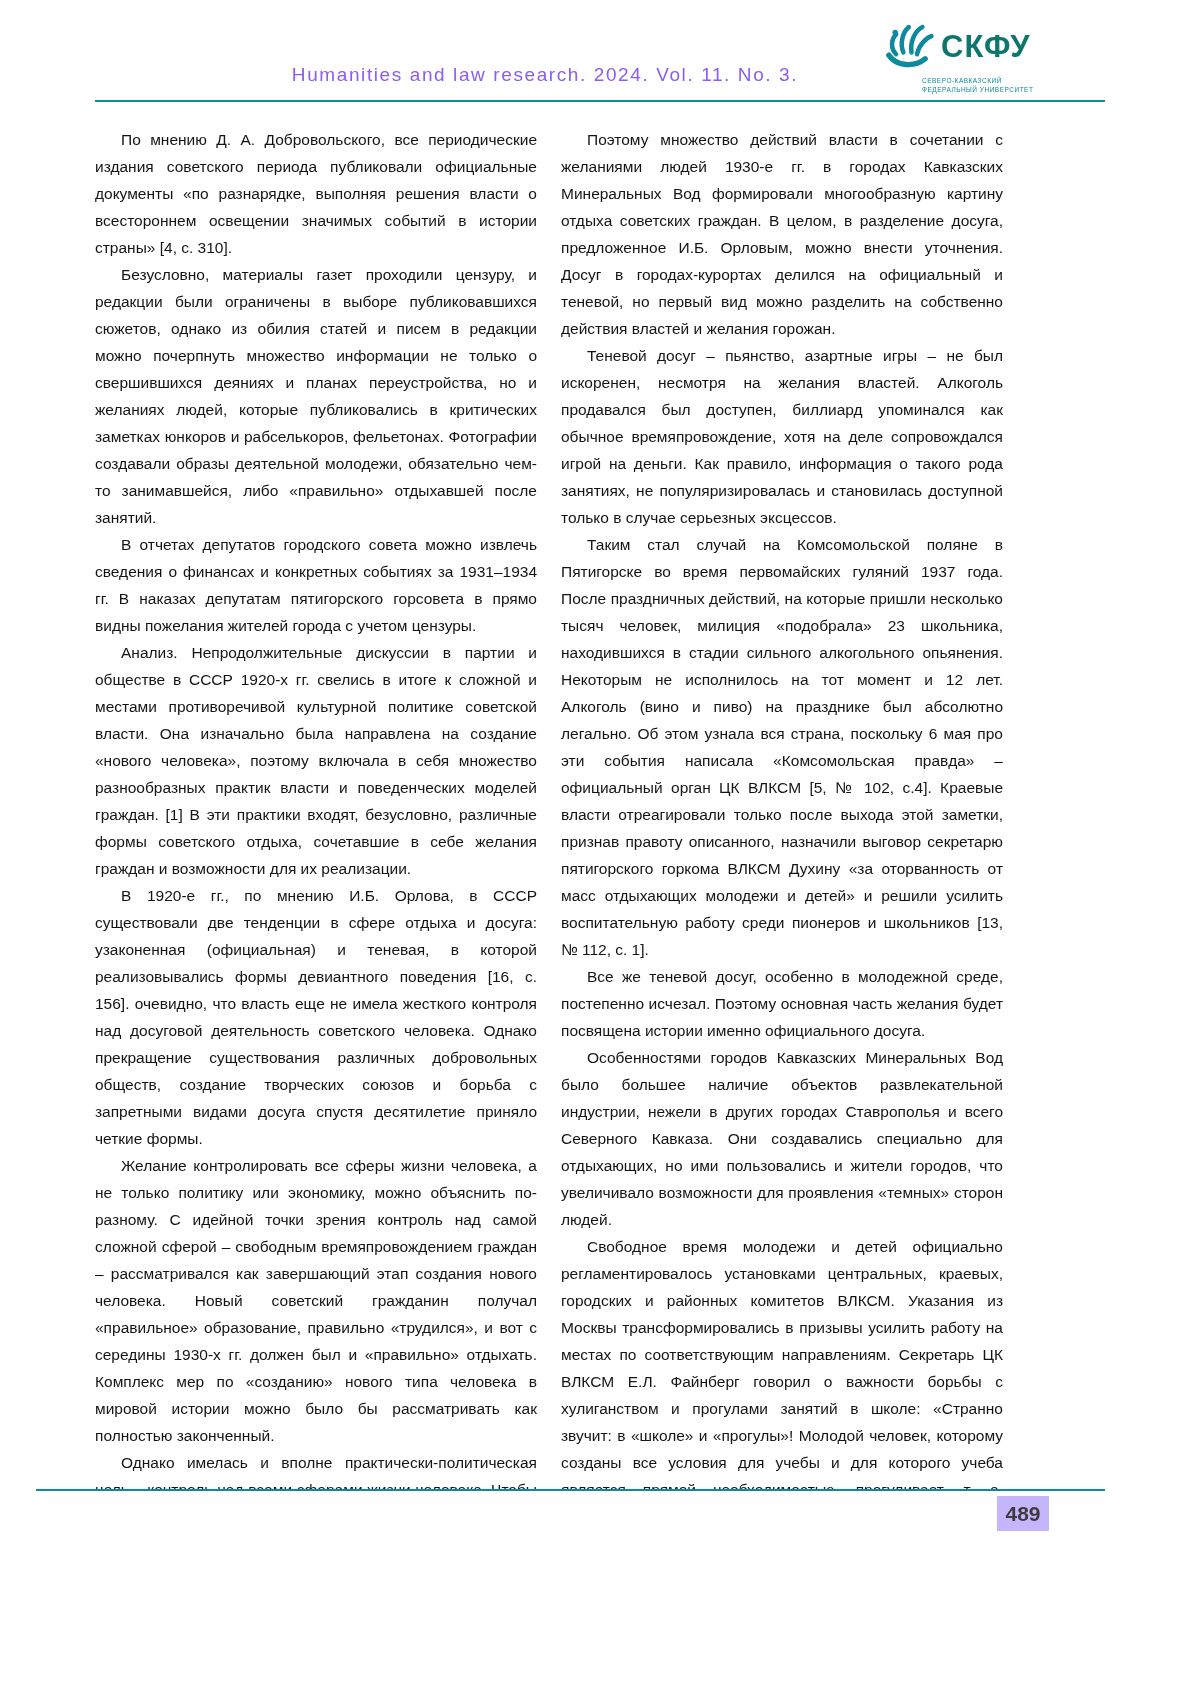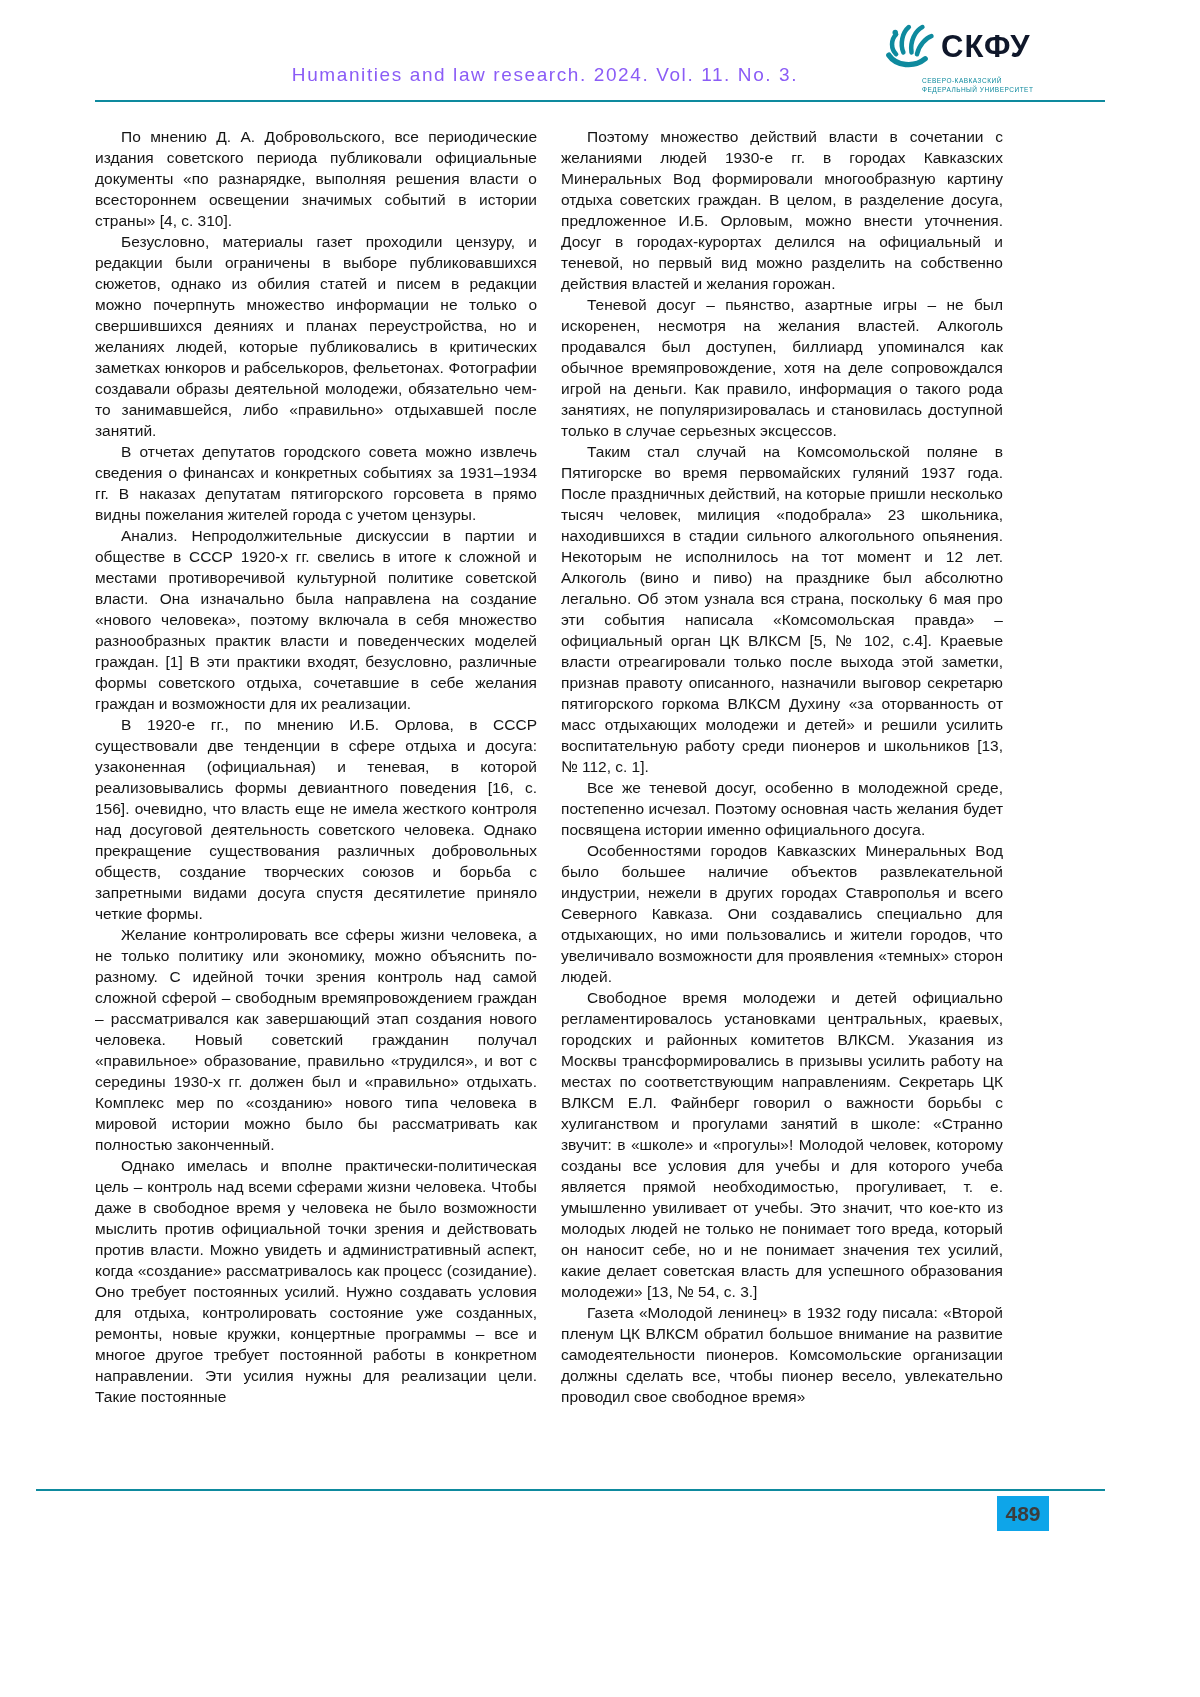--- a/index.html
+++ b/index.html
@@ -18,53 +18,53 @@
     text-align: center; font-size: 19px; letter-spacing: 1.6px; color: #8b5cf6;
   }
   .header-rule {
     position: absolute; top: 100px; left: 95px; width: 1010px; height: 2px;
     background: #0e8a9e;
   }
   .logo { position: absolute; top: 18px; left: 878px; width: 170px; }
   .logo-top { display: flex; align-items: center; gap: 5px; }
   .logo-bird { display: inline-block; width: 58px; height: 58px; }
   .logo-acronym {
-    font-size: 31px; font-weight: bold; color: #0f172a; letter-spacing: 1px;
+    font-size: 31px; font-weight: bold; color: #0f766e; letter-spacing: 1px;
     font-family: "Liberation Sans", sans-serif;
   }
   .logo-caption {
     margin-top: 1px; margin-left: 44px;
     font-size: 6.5px; line-height: 1.35; letter-spacing: 0.5px;
     color: #0e8a9e; text-transform: uppercase;
   }
 
   
   .content {
     position: absolute; top: 126px; left: 95px; width: 908px;
     display: flex; gap: 24px;
   }
   .col {
     width: 442px; height: 1364px; overflow: hidden;
-    font-size: 15.5px; line-height: 21px;
+    font-size: 15.5px; line-height: 27px;
     text-align: justify;
     -webkit-hyphens: auto; hyphens: auto;
     color: #141414;
   }
   .para { margin: 0; text-indent: 26px; }
   .para.no-indent { text-indent: 0; }
   .lead { font-weight: normal; }
 
   
   .footer-rule {
     position: absolute; top: 1489px; left: 36px; width: 1069px; height: 2px;
     background: #0e8a9e;
   }
   .page-number {
     position: absolute; top: 1496px; left: 997px; width: 52px; height: 35px;
-    background: #0ea5e9; color: #3c3c3c;
+    background: #c4b5fd; color: #3c3c3c;
     font-size: 21px; font-weight: bold;
     display: flex; align-items: center; justify-content: center;
   }
 </style>
 </head>
 <body>
 
 <div class="page">
 
   <header>

